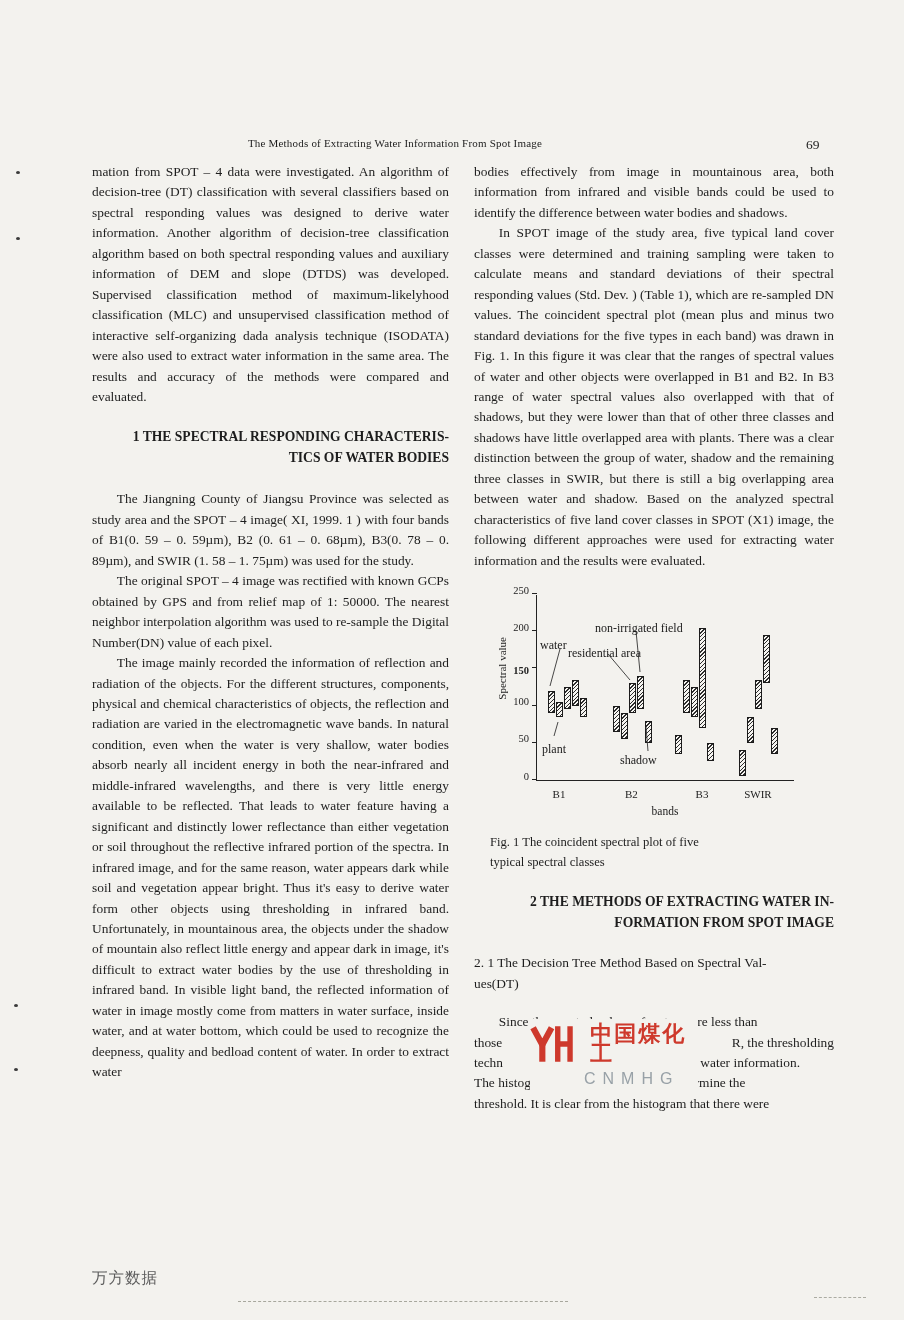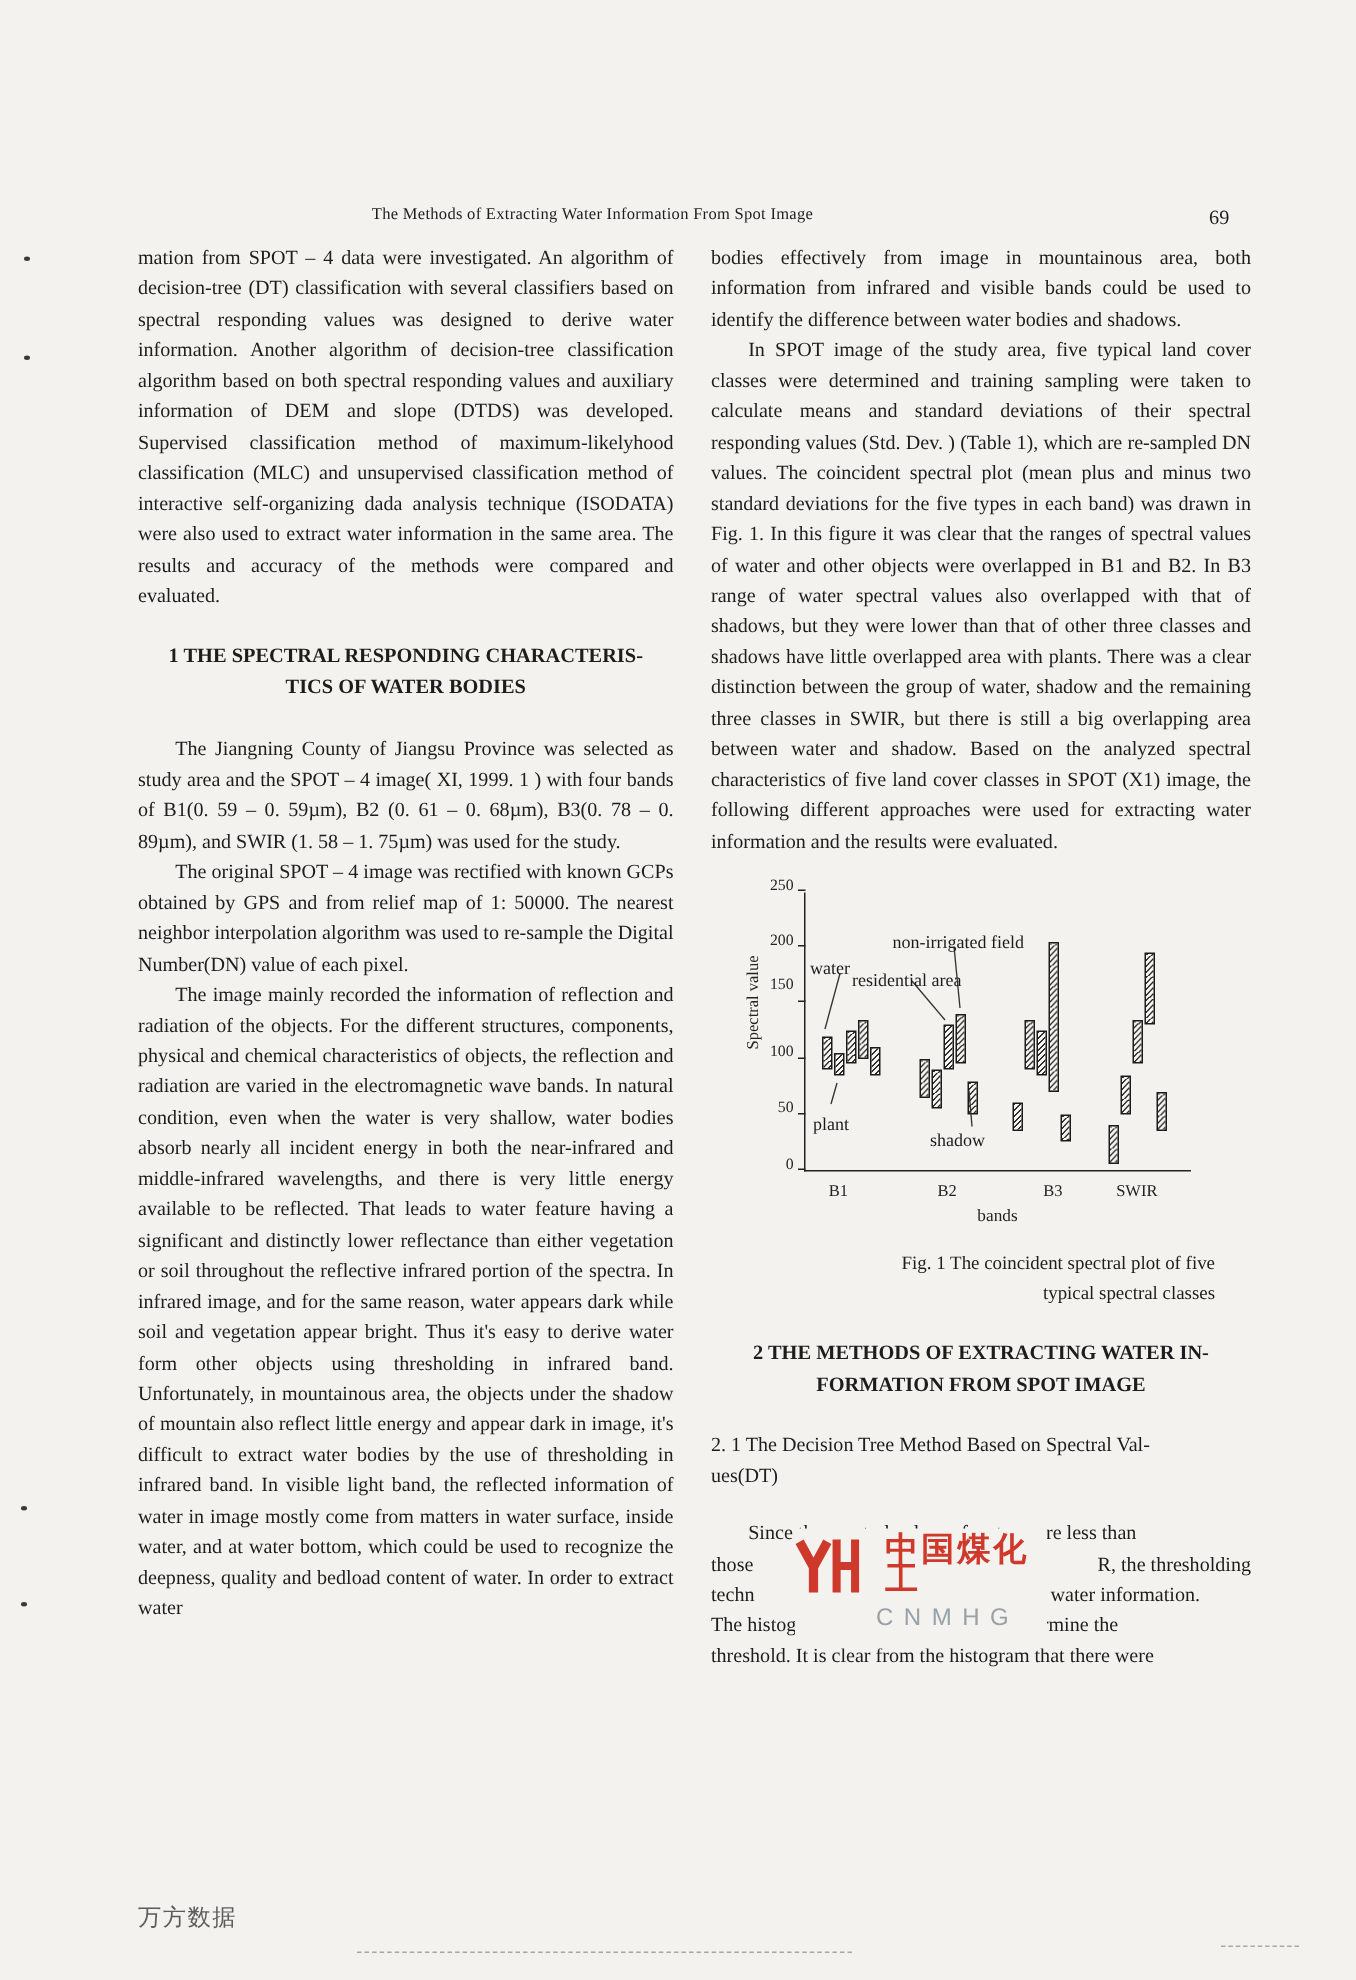--- a/index.html
+++ b/index.html
@@ -14,21 +14,21 @@
 
   .header-title { position: absolute; top: 137px; left: 0; width: 790px; text-align: center; font-size: 11px; letter-spacing: .2px; }
   .page-num { position: absolute; top: 137px; left: 806px; font-size: 13.5px; }
 
   .col { position: absolute; top: 162px; font-size: 13.4px; line-height: 20.45px; text-align: justify; }
   .col.left  { left: 92px;  width: 357px; }
   .col.right { left: 474px; width: 360px; }
   p.body-para { margin: 0; }
   .indent { text-indent: 1.85em; }
 
-  h2.sec { font-weight: 700; font-size: 13.6px; line-height: 20.5px; text-align: center; margin-top: 20px; }
+  h2.sec { font-weight: 700; font-size: 13.6px; line-height: 20.5px; text-align: right; margin-top: 20px; }
   .sec1 { margin: 21px 0; }
   .sec2 { margin-top: 26px; }
   .subsec { margin-top: 20px; font-size: 13.4px; line-height: 20.5px; text-align: left; }
 
   
   figure.figure { margin: 12px 0 0 0; }
   .chart { position: relative; width: 320px; height: 238px; margin-left: 16px; font-family: "Liberation Serif", serif; }
   .plot-area { position: absolute; left: 46px; top: 12px; width: 258px; height: 186px;
                border-left: 1.3px solid #222; border-bottom: 1.3px solid #222; }
   .y-axis-label { position: absolute; left: 2px; top: 54px; writing-mode: vertical-rl; transform: rotate(180deg); font-size: 11px; color: #222; }
@@ -36,21 +36,21 @@
   .ytick { position: absolute; right: 3px; font-size: 10.5px; text-align: right; width: 28px; color: #222; }
   .ytick-mark { position: absolute; left: -5px; width: 5px; height: 1px; background: #222; }
   .x-ticks { position: absolute; left: 46px; top: 201px; width: 258px; height: 15px; }
   .xtick { position: absolute; transform: translateX(-50%); top: 0; font-size: 11px; color: #222; }
   .x-axis-label { position: absolute; left: 110px; top: 218px; width: 130px; text-align: center; font-size: 11.5px; color: #222; }
   .range-bar { position: absolute; width: 7px; border: 1px solid #1b1b1b;
                background: repeating-linear-gradient(135deg, #2d2d2d 0 0.9px, rgba(255,255,255,0) 0.9px 2.7px), #f6f5f1; }
   .anno { position: absolute; font-size: 12px; color: #1b1b1b; white-space: nowrap; }
   .arrows { position: absolute; left: 0; top: 0; pointer-events: none; }
   .arrows line { stroke: #333; stroke-width: 0.9; }
-  figcaption.caption { width: 320px; margin-left: 16px; margin-top: 12px; text-align: right; font-size: 12.6px; line-height: 19.5px; }
+  figcaption.caption { width: 320px; margin-left: 16px; margin-top: 12px; text-align: left; font-size: 12.6px; line-height: 19.5px; }
 
   
   .dt-para { margin-top: 18px; position: relative; text-align: left; }
   .dtline { height: 20.45px; white-space: nowrap; }
   .indentline { text-indent: 1.85em; }
   .dtsplit { display: flex; justify-content: space-between; }
   .mr34 { margin-right: 34px; }
 
   .watermark { position: absolute; left: 56px; top: 7px; width: 168px; height: 80px;
                background: #f3f2ee; z-index: 3; padding-top: 3px; }
@@ -95,21 +95,21 @@
     <p class="body-para">bodies effectively from image in mountainous area, both information from infrared and visible bands could be used to identify the difference between water bodies and shadows.</p>
     <p class="body-para indent">In SPOT image of the study area, five typical land cover classes were determined and training sampling were taken to calculate means and standard deviations of their spectral responding values  (Std. Dev. )  (Table 1), which are re-sampled DN values.  The coincident spectral plot  (mean plus and minus two standard deviations for the five types in each band) was drawn in Fig. 1.  In this figure it was clear that the ranges of spectral values of water and other objects were overlapped in B1 and B2.  In B3 range of water spectral values also overlapped with that of shadows, but they were lower than that of other three classes and shadows have little overlapped area with plants.  There was a clear distinction between the group of water, shadow and the remaining three classes in SWIR, but there is still a big overlapping area between water and shadow. Based on the analyzed spectral characteristics of five land cover classes in SPOT  (X1) image, the following different approaches were used for extracting water information and the results were evaluated.</p>
 
     <figure class="figure">
       <div class="chart">
         <div class="y-axis-label">Spectral value</div>
         <div id="y-ticks" class="y-ticks">
             <div class="ytick" style="bottom: -6px;">0</div>
             <div class="ytick" style="bottom: 31.2px;">50</div>
             <div class="ytick" style="bottom: 68.4px;">100</div>
-            <div class="ytick" style="bottom: 114px;">150</div>
+            <div class="ytick" style="bottom: 100px; font-weight: bold;">150</div>
             <div class="ytick" style="bottom: 142.8px;">200</div>
             <div class="ytick" style="bottom: 180px;">250</div>
           </div>
         <div id="plot-area" class="plot-area">
             <div class="ytick-mark" style="bottom: 0px;"></div>
             <div class="ytick-mark" style="bottom: 37.2px;"></div>
             <div class="ytick-mark" style="bottom: 74.4px;"></div>
             <div class="ytick-mark" style="bottom: 111.6px;"></div>
             <div class="ytick-mark" style="bottom: 148.8px;"></div>
             <div class="ytick-mark" style="bottom: 186px;"></div>

